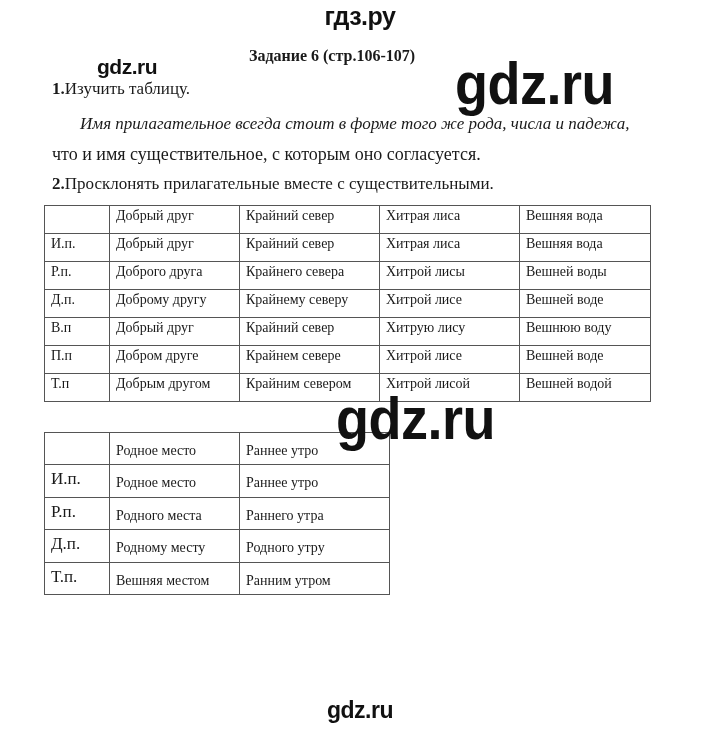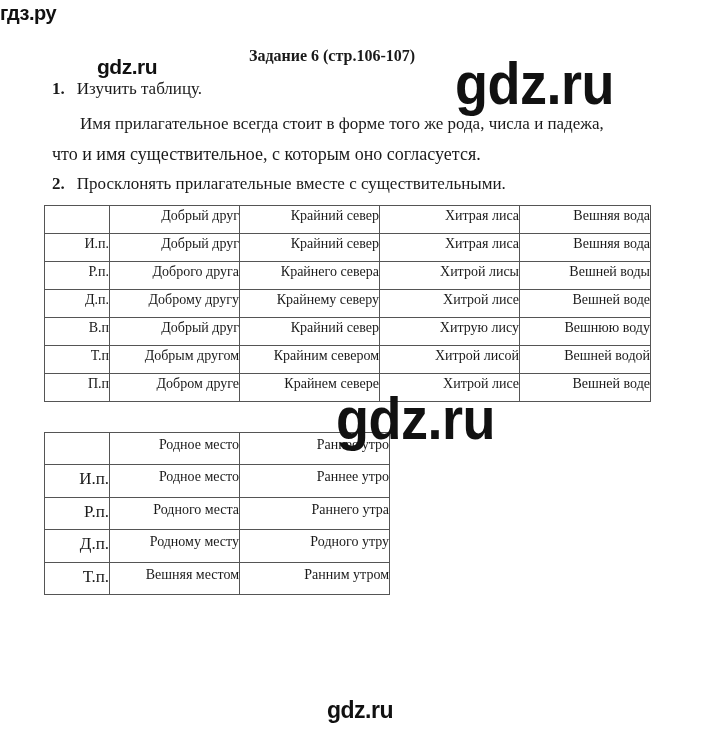--- a/index.html
+++ b/index.html
@@ -1,37 +1,37 @@
 <!DOCTYPE html>
 <html><head>
   <meta charset="utf-8">
   <style>
     html, body { margin: 0; padding: 0; background: #ffffff; }
     body { width: 720px; height: 730px; position: relative; overflow: hidden;
            font-family: "Liberation Serif", serif; color: #1a1a1a; }
     .abs { position: absolute; }
     .wm { font-family: "Liberation Sans", sans-serif; font-weight: bold; color: #111; letter-spacing: -0.5px; }
-    #wm-top { left: 0; width: 720px; top: 2px; text-align: left; font-size: 20px; }
+    #wm-top { left: 0; width: 720px; top: 2px; text-align: center; font-size: 25px; }
     #wm-small { left: 97px; top: 55px; font-size: 21px; }
     #wm-big { left: 455px; top: 50px; font-size: 54px; transform: scaleY(1.08); transform-origin: top left; }
     #wm-mid { left: 336px; top: 385px; font-size: 54px; transform: scaleY(1.08); transform-origin: top left; }
     #wm-bottom { left: 0; width: 720px; top: 697px; text-align: center; font-size: 23px; }
     #title { left: 0; width: 664px; top: 47px; text-align: center; font-size: 16px; font-weight: bold; }
     .item-num { font-weight: bold; font-size: 17px; }
     #item1 { left: 52px; top: 79px; font-size: 17px; }
-    #item1 .txt, #item2 .txt { margin-left: 12px; }
-    #para1 { left: 80px; top: 114px; font-size: 17px; }
+    #item1 .txt, #item2 .txt { }
+    #para1 { left: 80px; top: 114px; font-size: 17px; font-style: italic; }
     #para2 { left: 52px; top: 144px; font-size: 18px; }
     #item2 { left: 52px; top: 174px; font-size: 17px; font-family: Liberation Serif, serif; }
     table { border-collapse: collapse; position: absolute; }
-    td { border: 1px solid #555; padding: 0 0 0 6px; vertical-align: top; font-size: 14px; box-sizing: border-box; text-align: right; }
+    td { border: 1px solid #555; padding: 0 0 0 6px; vertical-align: top; font-size: 14px; box-sizing: border-box; }
     #t1 { left: 44px; top: 205px; }
     #t1 td { height: 28px; padding-top: 2px; }
     #t2 { left: 44px; top: 432px; }
-    #t2 td { height: 32.4px; padding-top: 4px; }
+    #t2 td { height: 32.4px; padding-top: 10px; }
     #t2 td.case { font-size: 17px; padding-top: 4px; }
   </style>
 </head>
 <body>
 
 <div id="wm-top" class="abs wm">гдз.ру</div>
 <div id="title" class="abs">Задание 6 (стр.106-107)</div>
 <div id="wm-small" class="abs wm">gdz.ru</div>
 <div id="wm-big" class="abs wm">gdz.ru</div>
 
@@ -82,32 +82,32 @@
     <td>Вешней воде</td>
   </tr>
   <tr>
     <td>В.п</td>
     <td>Добрый друг</td>
     <td>Крайний север</td>
     <td>Хитрую лису</td>
     <td>Вешнюю воду</td>
   </tr>
   <tr>
+    <td>П.п</td>
+    <td>Добром друге</td>
+    <td>Крайнем севере</td>
+    <td>Хитрой лисе</td>
+    <td>Вешней воде</td>
+  </tr>
+  <tr>
     <td>Т.п</td>
     <td>Добрым другом</td>
     <td>Крайним севером</td>
     <td>Хитрой лисой</td>
     <td>Вешней водой</td>
-  </tr>
-  <tr>
-    <td>П.п</td>
-    <td>Добром друге</td>
-    <td>Крайнем севере</td>
-    <td>Хитрой лисе</td>
-    <td>Вешней воде</td>
   </tr>
 </tbody>
   </table>
 
 <table id="t2">
   <colgroup>
       <col style="width:65px">
       <col style="width:130px">
       <col style="width:150px">
     </colgroup>

